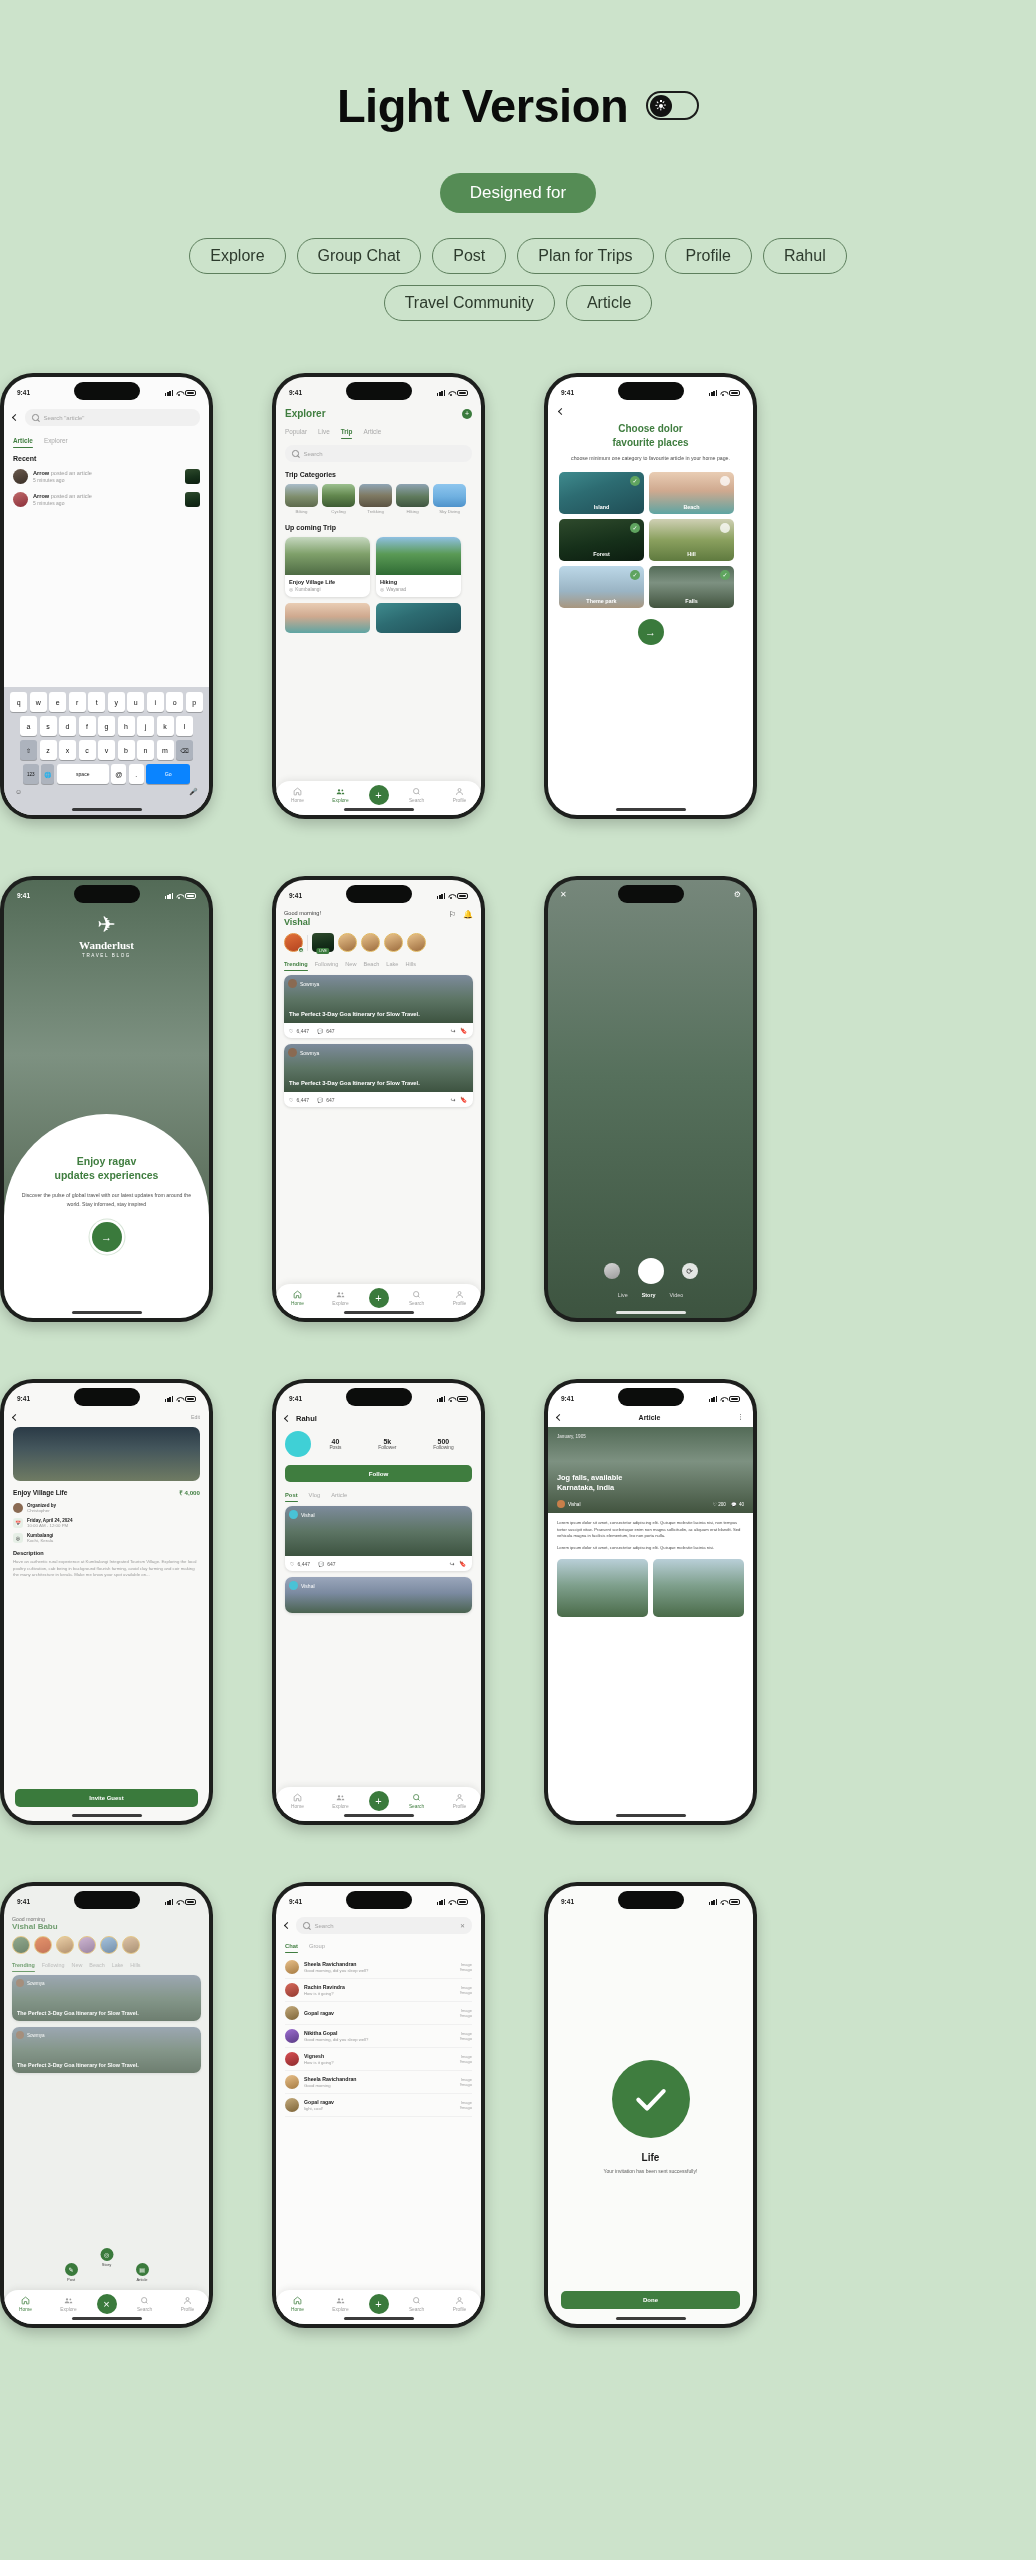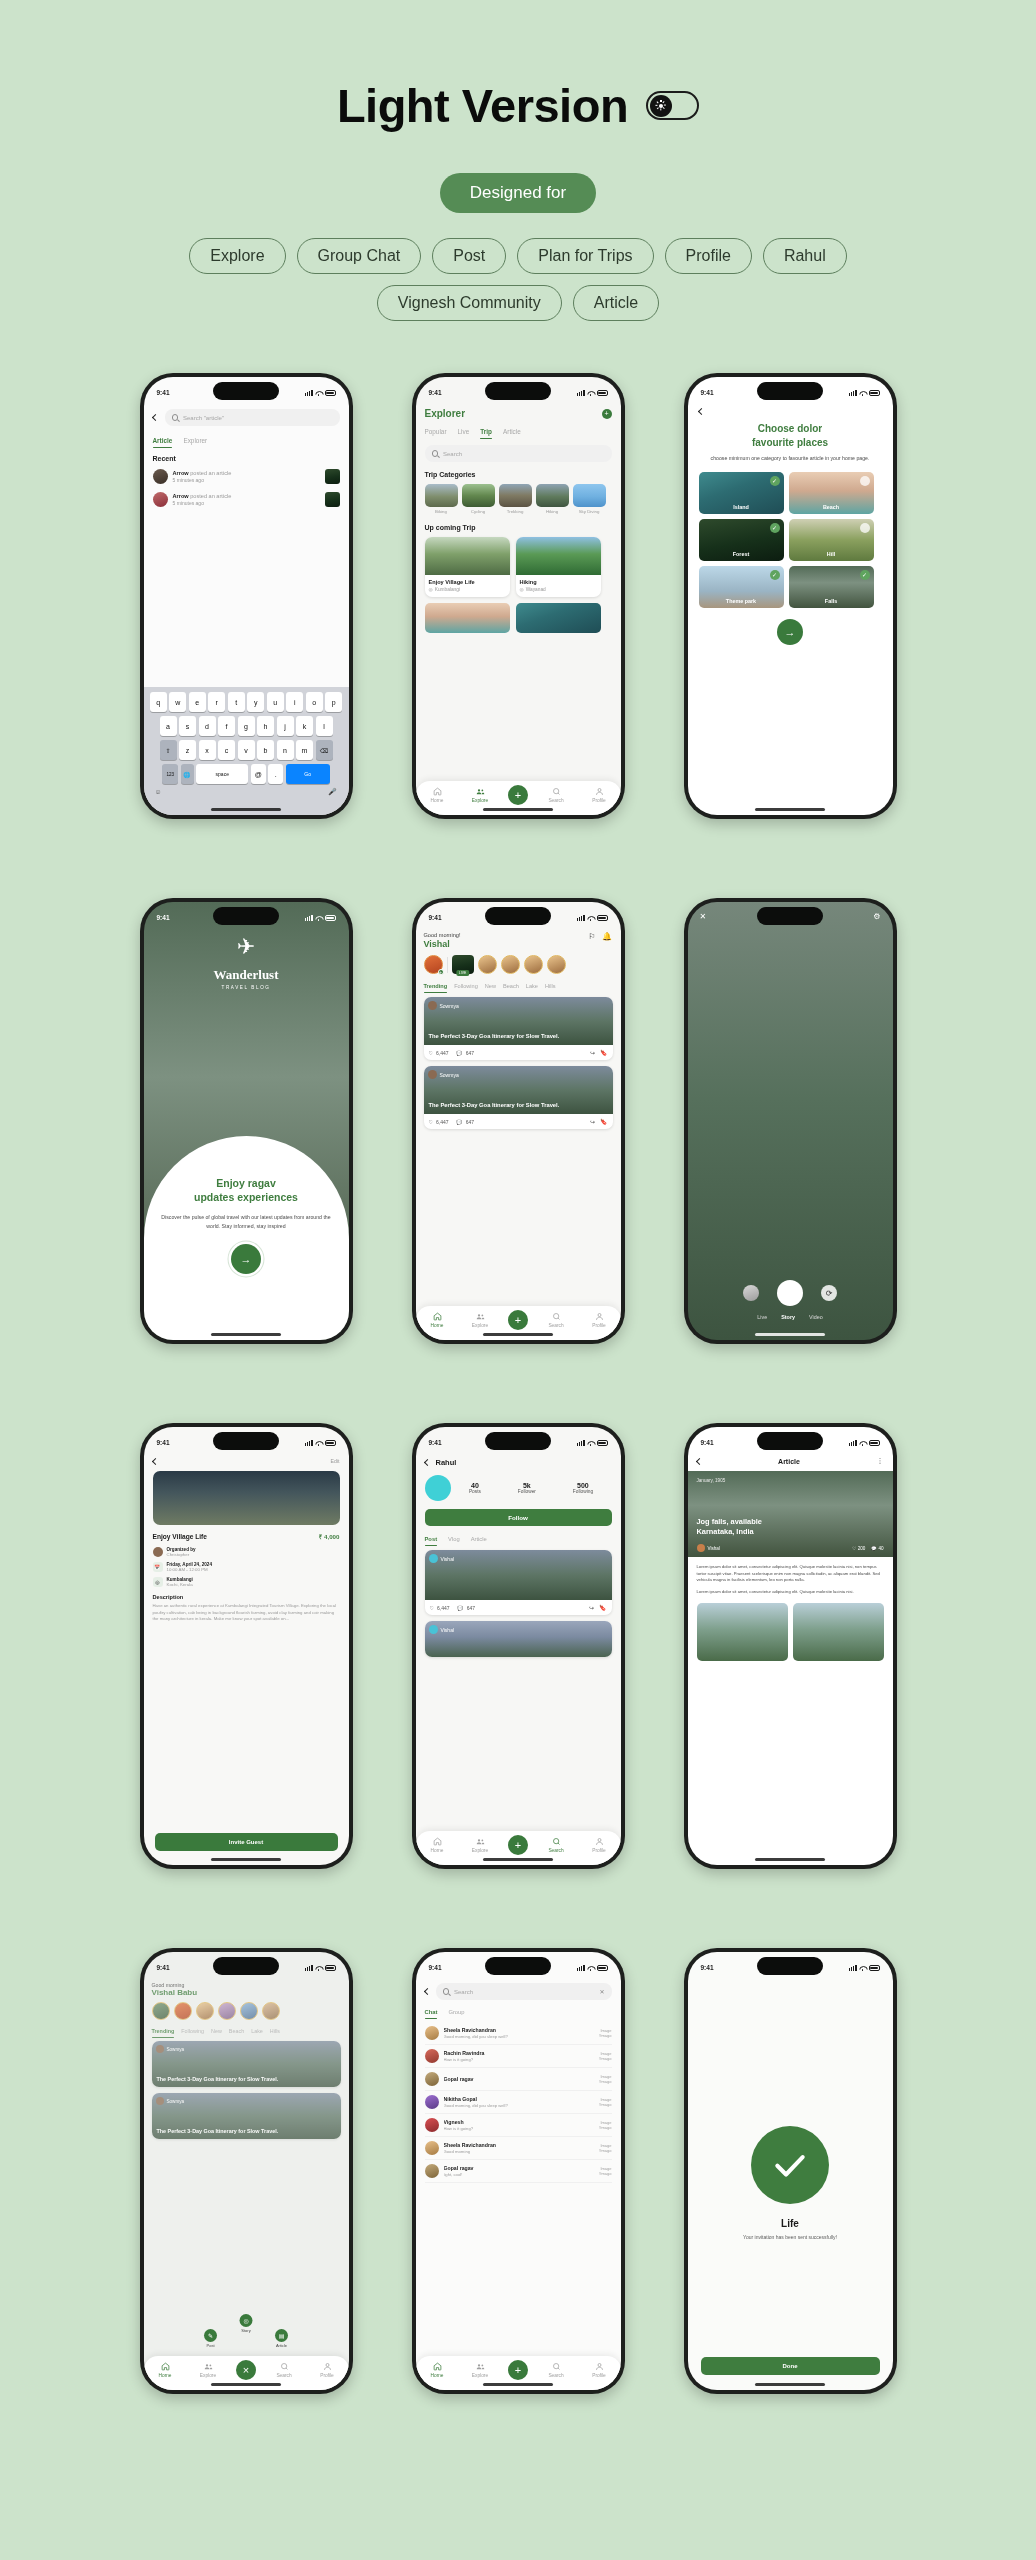--- a/index.html
+++ b/index.html
@@ -40,21 +40,21 @@
     background:#558c55; color:#fff; font-size:17px;
     display:flex; align-items:center; justify-content:center;
   }
   .chips { display:flex; flex-wrap:wrap; justify-content:center; gap:11px; margin-top:25px; padding:0 120px; }
   .chip {
     border:1.4px solid #5d7f5d; border-radius:20px; padding:8px 20px;
     font-size:16px; color:#2d3b2d; background:transparent; white-space:nowrap;
   }
 
   
-  .grid { margin-top:52px; display:flex; flex-direction:column; gap:79px; align-items:center; }
+  .grid { margin-top:52px; display:flex; flex-direction:column; gap:57px; align-items:flex-start; }
   .row { display:flex; gap:59px; justify-content:center; }
 
   .phone {
     width:213px; height:446px; border-radius:33px; background:#1d1f1d;
     padding:4px; position:relative; box-shadow:0 5px 14px rgba(0,0,0,0.22);
     flex:0 0 auto;
   }
   .screen {
     width:100%; height:100%; border-radius:29px; overflow:hidden;
     background:#fff; position:relative; font-size:6px; color:#1a1a1a;
@@ -173,21 +173,21 @@
       </div>
     </div>
     <div class="designed">Designed for</div>
     <div class="chips">
       <div class="chip">Explore</div>
       <div class="chip">Group Chat</div>
       <div class="chip">Post</div>
       <div class="chip">Plan for Trips</div>
       <div class="chip">Profile</div>
       <div class="chip">Rahul</div>
-      <div class="chip">Vignesh Community</div>
+      <div class="chip">Travel Community</div>
       <div class="chip">Article</div>
     </div>
   </div>
 
   <div class="grid">
 
     <div class="row">
 
       <div class="phone">
         <div class="screen" style="background:#fbfbfb">
@@ -490,21 +490,21 @@
                   <s></s>
                 </span>
                 <span class="wifi"></span>
                 <span class="batt">
                   <i></i>
                 </span>
               </span>
           </div>
           <div style="position:absolute;top:34px;left:0;right:0;text-align:center;color:#fff">
             <div style="font-size:22px;line-height:1">✈</div>
-            <div style="font-family:'Liberation Serif',serif;font-weight:bold;font-size:13px;margin-top:9px">Wanderlust</div>
+            <div style="font-family:'Liberation Serif',serif;font-weight:bold;font-size:11px;margin-top:3px">Wanderlust</div>
             <div style="font-size:4.6px;letter-spacing:1.6px;margin-top:2px">TRAVEL BLOG</div>
           </div>
           <div style="position:absolute;left:0;right:0;bottom:0;height:204px;background:#fff;border-radius:110px 110px 0 0;padding:40px 16px 0;text-align:center">
             <div class="green bold" style="font-size:10.5px;line-height:1.35">
               <div>Enjoy ragav</div>
               <div>updates experiences</div>
             </div>
             <div style="font-size:5.2px;color:#4c4c4c;margin-top:9px;line-height:1.6">Discover the pulse of global travel with our latest updates from around the world. Stay informed, stay inspired</div>
             <div style="display:flex;justify-content:center;margin-top:14px">
               <div class="arrow-btn" style="width:30px;height:30px;box-shadow:0 0 0 2.5px #fff,0 0 0 3.5px #d6e4d6">→</div>

